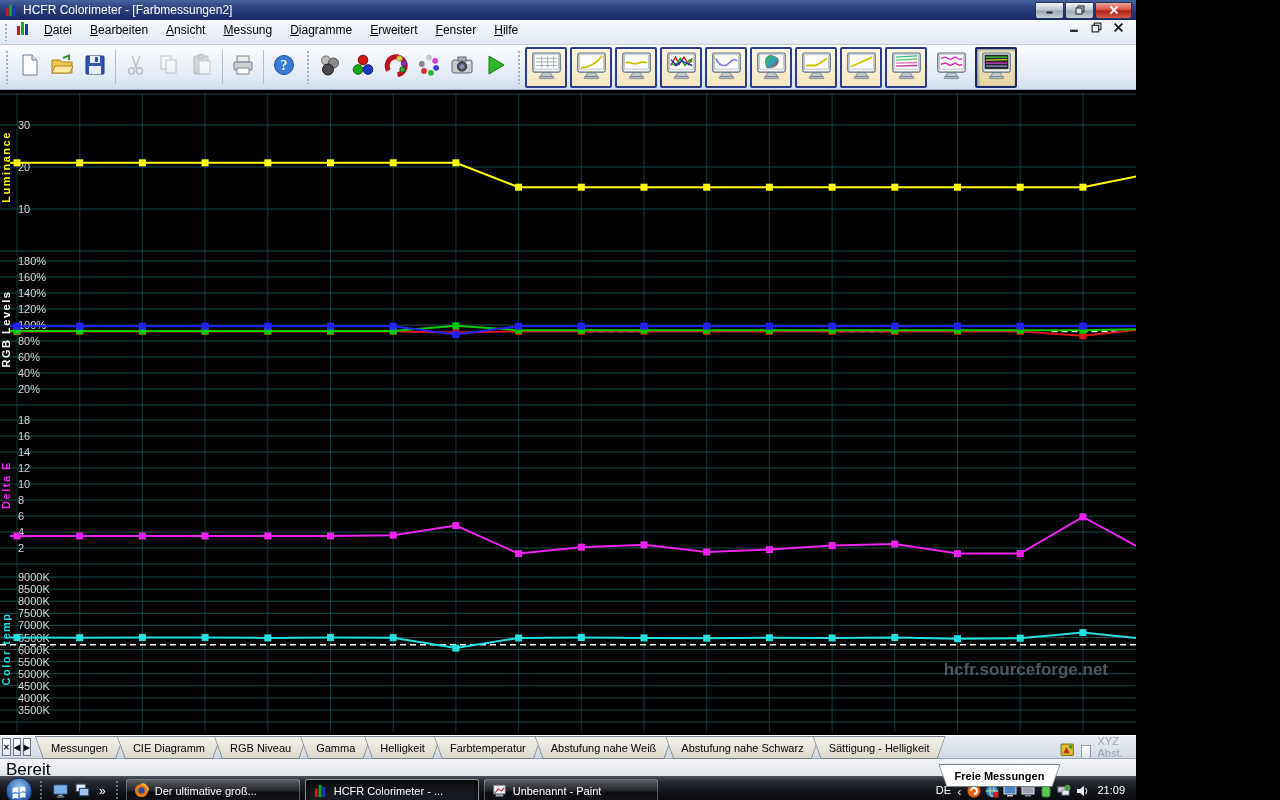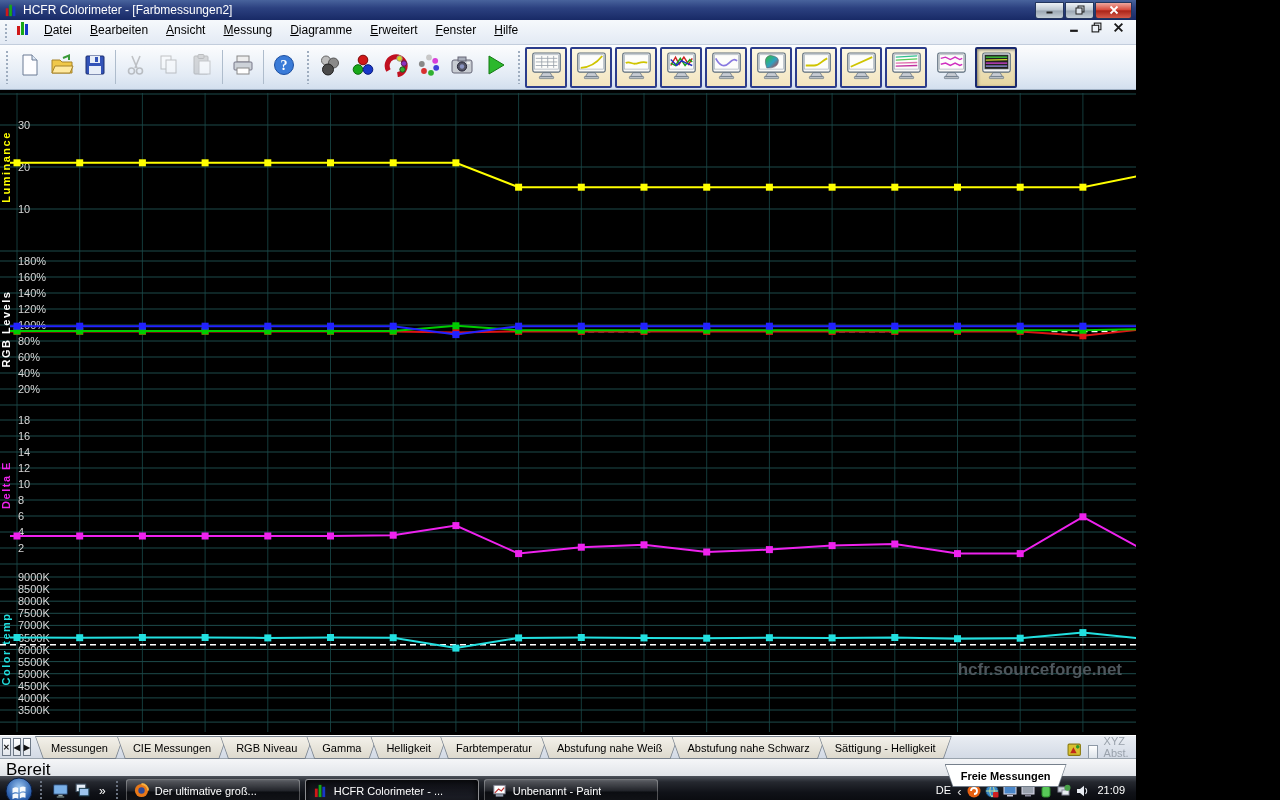--- a/index.html
+++ b/index.html
@@ -39,21 +39,21 @@
   .vbtn.flat{border-color:transparent;background:transparent;}
   .vbtn.active{background:linear-gradient(#f3ecd0,#e6d6a2);border-color:#18286e;
     box-shadow:inset 1px 1px 3px rgba(0,0,0,.45);}
   
   #chart{height:645px;flex:0 0 645px;background:#000;position:relative;}
   #chart svg .vg{stroke:#143b3b;stroke-width:1;}
   #chart svg .hg{stroke:#1d4a4a;stroke-width:1;}
   #chart svg .tick{fill:#d6d6d6;font:11px "Liberation Sans",sans-serif;}
   #chart svg .axis{font:bold 11px "Liberation Sans",sans-serif;letter-spacing:1.5px;text-anchor:middle;}
   #chart svg .ref{stroke:#fff;stroke-width:1.6;stroke-dasharray:6 4;}
-  #watermark{position:absolute;right:14px;top:570px;font-weight:bold;font-size:17px;color:#4e575d;}
+  #watermark{position:absolute;right:28px;top:570px;font-weight:bold;font-size:17px;color:#4e575d;}
   
   #tabbar{height:22px;flex:0 0 22px;background:linear-gradient(#e9edf3,#d3dae5);
     display:flex;align-items:center;font-size:11px;border-top:1px solid #fff;}
   .tnav{width:15px;height:16px;margin-left:2px;border:1px solid #6d7886;
     background:linear-gradient(#fff,#e2e6ec);display:flex;align-items:center;justify-content:center;
     font-size:8px;color:#111;font-weight:bold;}
   #tabs{display:flex;align-items:stretch;height:22px;margin-left:4px;}
   .tab{position:relative;margin-left:-7px;height:22px;padding:1px 1px 0 1px;
     clip-path:polygon(0 0,100% 0,calc(100% - 8px) 100%,8px 100%);background:#76808c;}
   .tab:first-child{margin-left:0;}
@@ -648,21 +648,21 @@
         <span>◀</span>
       </div>
     <div class="tnav">
         <span>▶</span>
       </div>
     <div id="tabs">
         <div class="tab">
           <span>Messungen</span>
         </div>
         <div class="tab">
-          <span>CIE Messungen</span>
+          <span>CIE Diagramm</span>
         </div>
         <div class="tab">
           <span>RGB Niveau</span>
         </div>
         <div class="tab">
           <span>Gamma</span>
         </div>
         <div class="tab">
           <span>Helligkeit</span>
         </div>

